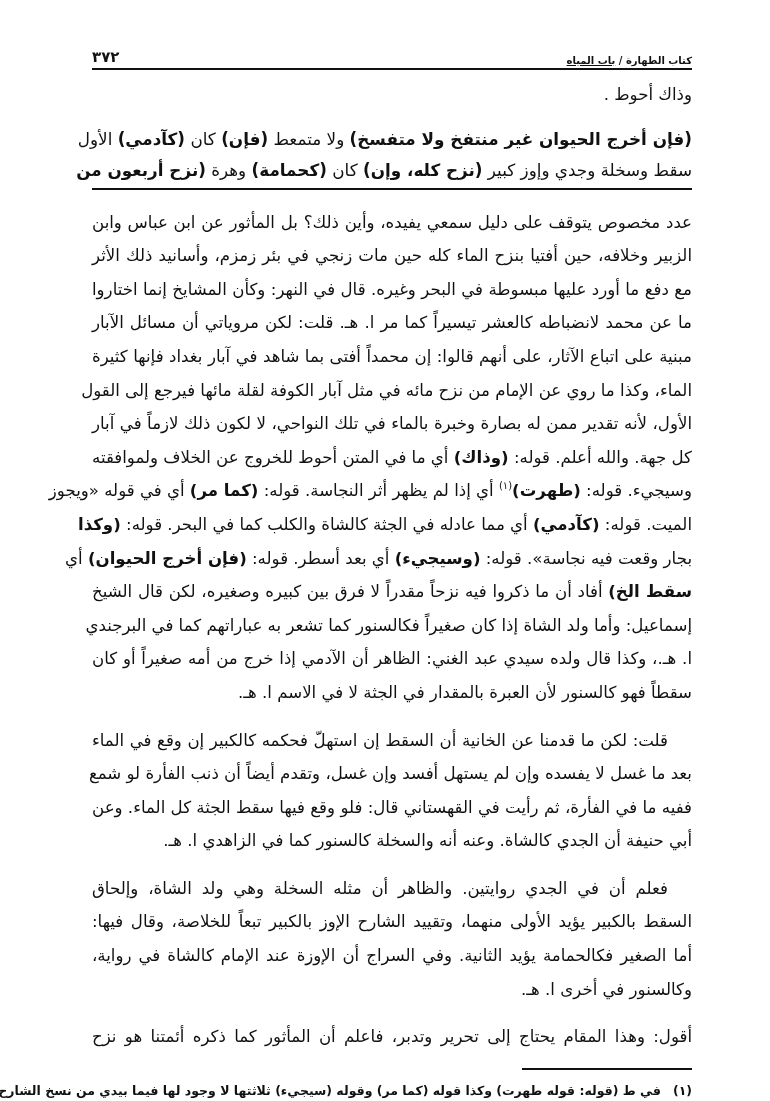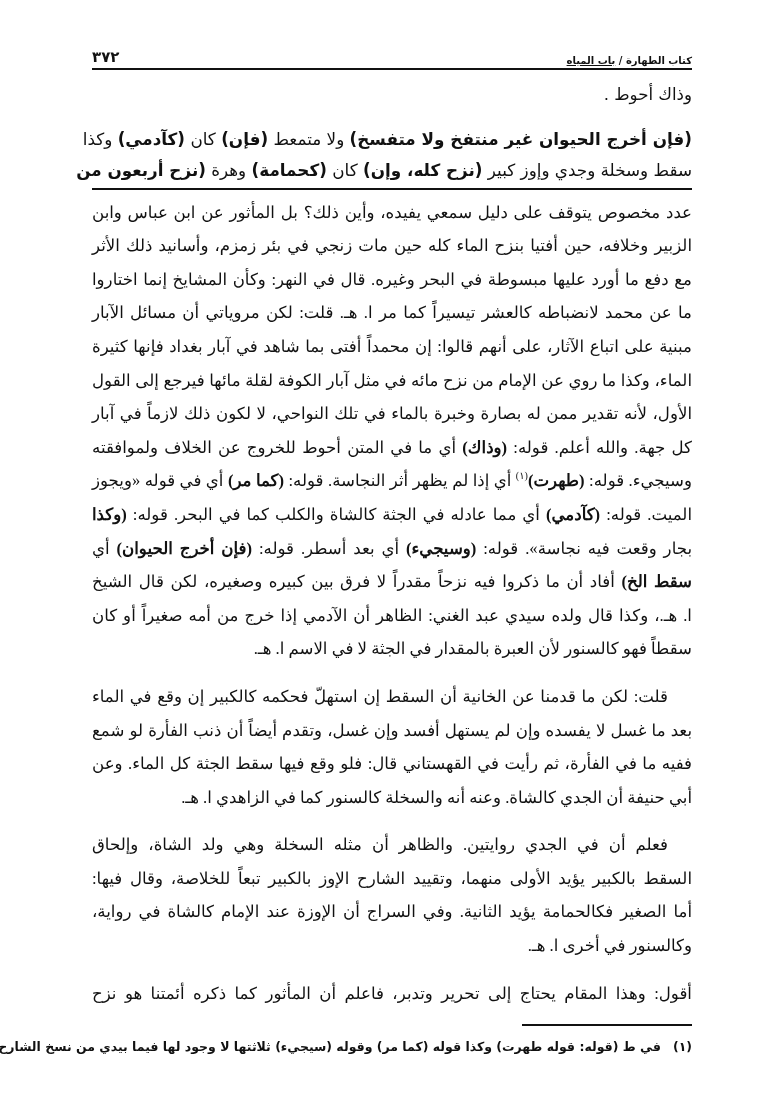--- a/index.html
+++ b/index.html
@@ -60,22 +60,21 @@
     padding-bottom: 2px;
   }
   .matn-block .line {
     font-size: 16.8px;
     line-height: 31px;
   }
   .matn-block .b {
     font-weight: bold;
   }
   .commentary {
-    margin-top: 6px;
-    font-family: Liberation Serif, serif;
+    margin-top: 16px;
   }
   .par-end {
     text-align-last: right;
   }
   .para-gap {
     margin-top: 14px;
   }
   .indent {
     padding-right: 24px;
     box-sizing: border-box;
@@ -120,21 +119,21 @@
     <div class="title">
       <span>كتاب الطهارة</span><span> / </span><span class="underlined">باب المياه</span>
     </div>
     <div class="pagenum">٣٧٢</div>
   </div>
 
   <div class="line first-line">وذاك أحوط .</div>
 
   <div class="matn-block">
     <div class="line">
-      <span class="b">(فإن أخرج الحيوان غير منتفخ ولا متفسخ)</span><span> ولا متمعط </span><span class="b">(فإن)</span><span> كان </span><span class="b">(كآدمي)</span><span> وكذا</span>
+      <span class="b">(فإن أخرج الحيوان غير منتفخ ولا متفسخ)</span><span> ولا متمعط </span><span class="b">(فإن)</span><span> كان </span><span class="b">(كآدمي)</span><span> الأول</span>
     </div>
     <div class="line">
       <span>سقط وسخلة وجدي وإوز كبير </span><span class="b">(نزح كله، وإن)</span><span> كان </span><span class="b">(كحمامة)</span><span> وهرة </span><span class="b">(نزح أربعون من</span>
     </div>
   </div>
 
   <div class="commentary">
     <div class="paragraph">
       <div class="line">عدد مخصوص يتوقف على دليل سمعي يفيده، وأين ذلك؟ بل المأثور عن ابن عباس وابن</div>
       <div class="line">الزبير وخلافه، حين أفتيا بنزح الماء كله حين مات زنجي في بئر زمزم، وأسانيد ذلك الأثر</div>
@@ -151,20 +150,21 @@
       </div>
       <div class="line">
         <span>الميت. قوله: </span><span class="b">(كآدمي)</span><span> أي مما عادله في الجثة كالشاة والكلب كما في البحر. قوله: </span><span class="b">(وكذا</span>
       </div>
       <div class="line">
         <span>بجار وقعت فيه نجاسة». قوله: </span><span class="b">(وسيجيء)</span><span> أي بعد أسطر. قوله: </span><span class="b">(فإن أخرج الحيوان)</span><span> أي</span>
       </div>
       <div class="line">
         <span class="b">سقط الخ)</span><span> أفاد أن ما ذكروا فيه نزحاً مقدراً لا فرق بين كبيره وصغيره، لكن قال الشيخ</span>
       </div>
+      <div class="line">إسماعيل: وأما ولد الشاة إذا كان صغيراً فكالسنور كما تشعر به عباراتهم كما في البرجندي</div>
       <div class="line">ا. هـ.، وكذا قال ولده سيدي عبد الغني: الظاهر أن الآدمي إذا خرج من أمه صغيراً أو كان</div>
       <div class="line par-end">سقطاً فهو كالسنور لأن العبرة بالمقدار في الجثة لا في الاسم ا. هـ.</div>
     </div>
 
     <div class="paragraph para-gap">
       <div class="line indent">قلت: لكن ما قدمنا عن الخانية أن السقط إن استهلّ فحكمه كالكبير إن وقع في الماء</div>
       <div class="line">بعد ما غسل لا يفسده وإن لم يستهل أفسد وإن غسل، وتقدم أيضاً أن ذنب الفأرة لو شمع</div>
       <div class="line">ففيه ما في الفأرة، ثم رأيت في القهستاني قال: فلو وقع فيها سقط الجثة كل الماء. وعن</div>
       <div class="line par-end">أبي حنيفة أن الجدي كالشاة. وعنه أنه والسخلة كالسنور كما في الزاهدي ا. هـ.</div>
     </div>

